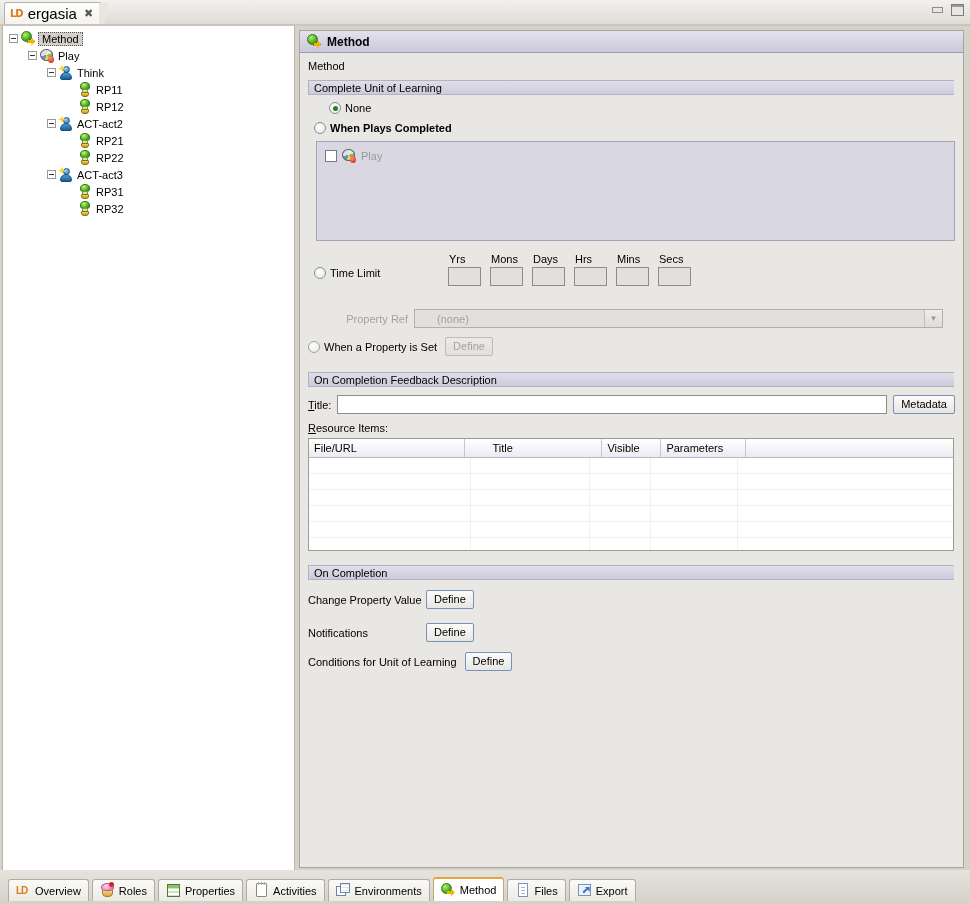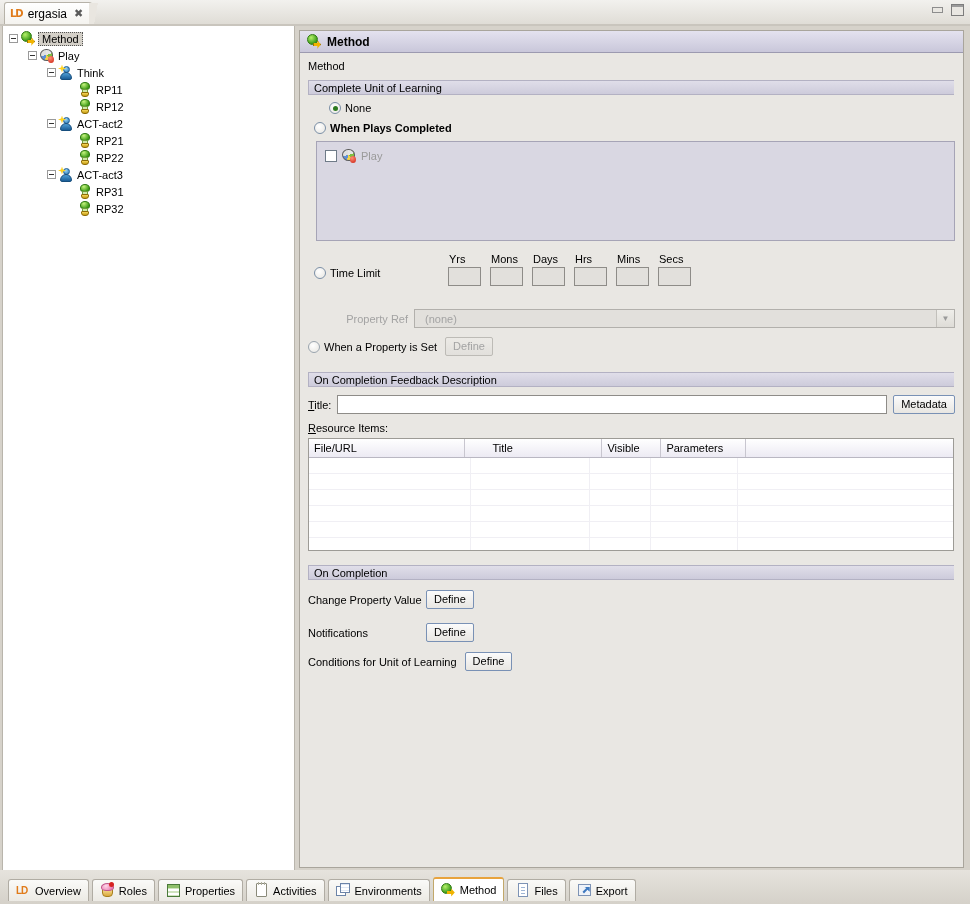--- a/index.html
+++ b/index.html
@@ -33,21 +33,21 @@
     box-sizing:border-box;
   }
   .ed-tab:after{
     content:"";position:absolute;right:-16px;top:0;width:18px;height:22px;
     background:linear-gradient(100deg,#e9e6e0 40%,transparent 41%);
   }
   .ld-ico{
     font-weight:bold;color:#e07b1a;font-size:10px;letter-spacing:-1px;
     font-family:"DejaVu Sans",sans-serif;
   }
-  .ed-tab-label{font-size:12px;color:#000;}
+  .ed-tab-label{font-size:15px;color:#000;}
   .tab-close{
     color:#5a5a5a;font-size:11px;font-weight:bold;cursor:pointer;line-height:1;
     margin-left:2px;
   }
   .ed-tab-trail{
     position:absolute;left:0;top:24px;width:970px;height:2px;
     background:#c9c5bd;
   }
 
   
@@ -176,21 +176,21 @@
   .tf-lbl{font-size:11px;margin-bottom:2px;margin-left:1px;}
   .tf-in{
     width:33px;height:19px;background:#e2e0dc;border:1px solid #8e8c88;box-sizing:border-box;
   }
 
   .propref-row{display:flex;align-items:center;margin-top:8px;}
   .propref-lbl{width:100px;text-align:right;color:#a3a3a3;font-size:11px;margin-right:6px;}
   .propref-combo{
     flex:1;height:19px;background:#e2e0dc;border:1px solid #b2b0ac;box-sizing:border-box;
     display:flex;align-items:center;justify-content:space-between;color:#a3a3a3;font-size:11px;
-    padding:0 0 0 10px;
+    padding:0 0 0 22px;margin-right:12px;
   }
   .combo-arrow{
     width:17px;height:17px;display:flex;align-items:center;justify-content:center;
     background:linear-gradient(#efeeea,#dedcd7);border-left:1px solid #c2c0bb;color:#9a9a9a;font-size:8px;
   }
   .propset-row{display:flex;align-items:center;margin-top:9px;}
   .btn{
     border:1px solid #7991b5;background:linear-gradient(#fbfbfb,#e8e6e2);
     font-size:11px;padding:2px 7px;border-radius:2px;cursor:pointer;color:#000;
     font-family:"Liberation Sans",sans-serif;line-height:13px;

